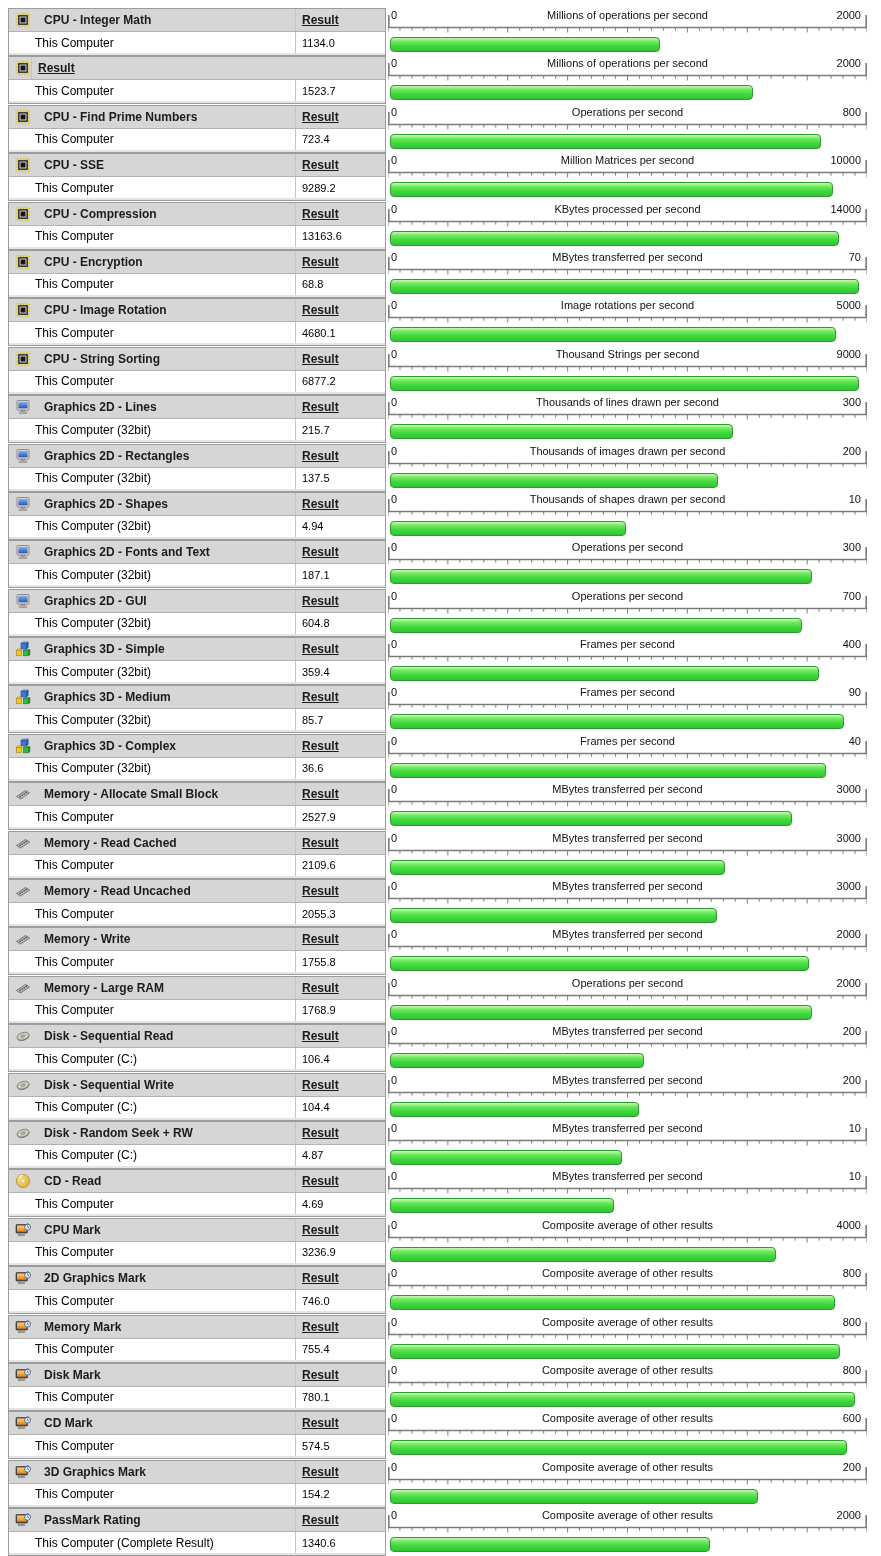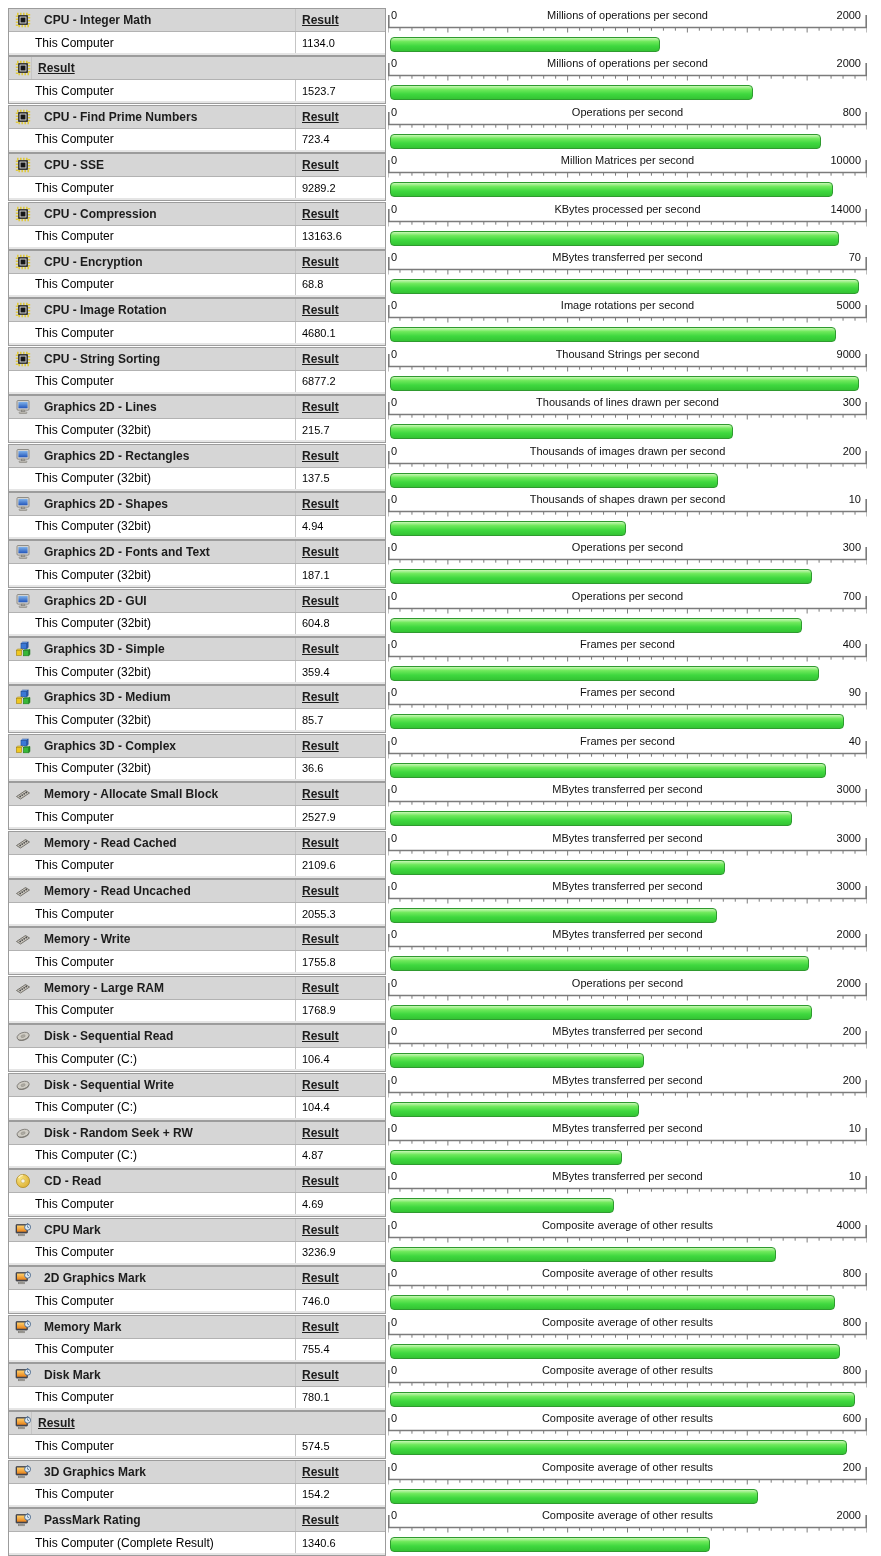--- a/index.html
+++ b/index.html
@@ -976,20 +976,21 @@
   </div>
 
   <div class="group">
     <div class="tbl">
       <div class="thead">
         <span class="icon">
               <svg width="16" height="16">
                 <use href="#mark-icon"></use>
               </svg>
             </span>
+        <span class="tname">CD Mark</span>
         <span class="cell-result rhead">Result</span>
       </div>
       <div class="trow">
         <span class="sname">This Computer</span>
         <span class="cell-result val">574.5</span>
       </div>
     </div>
     <div class="chart">
       <span class="zero">0</span>
       <span class="atitle">Composite average of other results</span>

